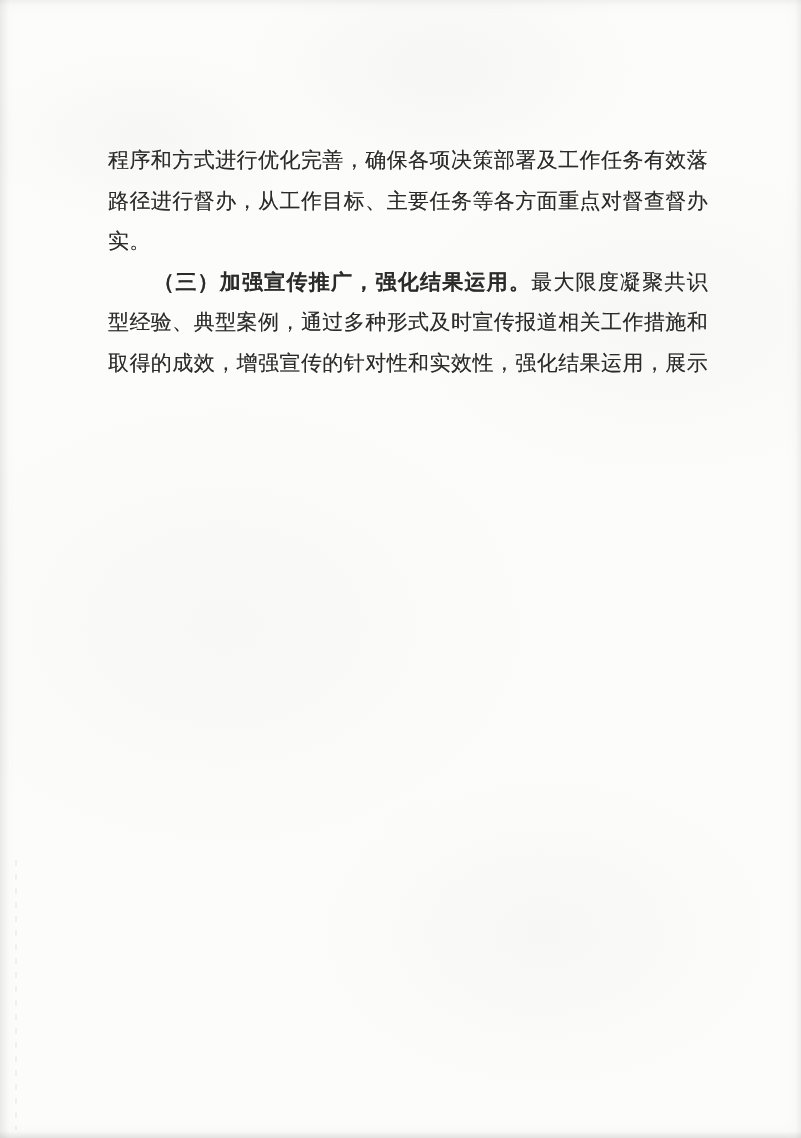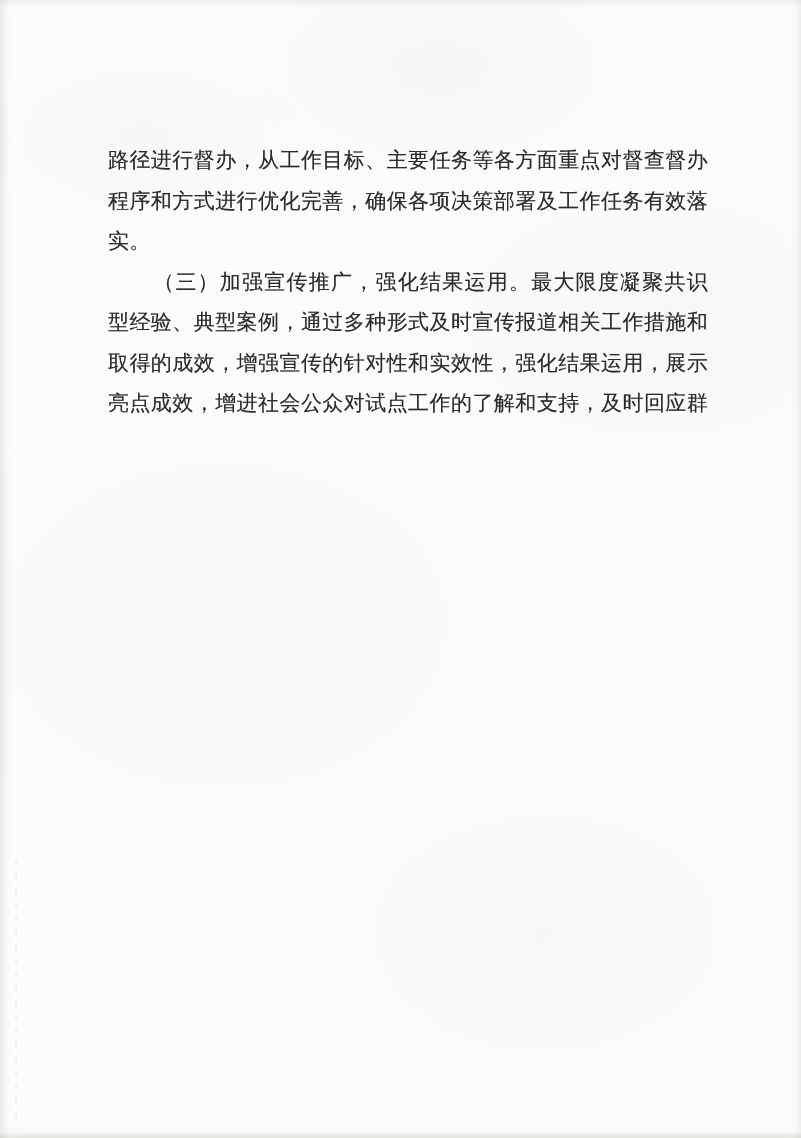--- a/index.html
+++ b/index.html
@@ -70,33 +70,32 @@
     text-align: justify;
     text-align-last: justify;
   }
 
   
   .line.indent {
     text-indent: 2.15em;
   }
 
   .heading-bold {
-    font-weight: normal;
+    font-weight: bold;
     margin-top: 36px;
   }
 </style>
 </head>
 <body>
 
 <div class="page">
   <div class="textblock">
 
+    <div class="line fill">程序和方式进行优化完善，确保各项决策部署及工作任务有效落</div>
     <div class="line fill">路径进行督办，从工作目标、主要任务等各方面重点对督查督办</div>
-    <div class="line fill">程序和方式进行优化完善，确保各项决策部署及工作任务有效落</div>
     <div class="line">实。</div>
 
     <div class="line fill indent"><span class="heading-bold">（三）加强宣传推广，强化结果运用。</span><span>最大限度凝聚共识</span></div>
     <div class="line fill">型经验、典型案例，通过多种形式及时宣传报道相关工作措施和</div>
     <div class="line fill">取得的成效，增强宣传的针对性和实效性，强化结果运用，展示</div>
-    <div class="line fill">亮点成效，增进社会公众对试点工作的了解和支持，及时回应群</div>
 
   </div>
 </div>
 
 </body></html>

